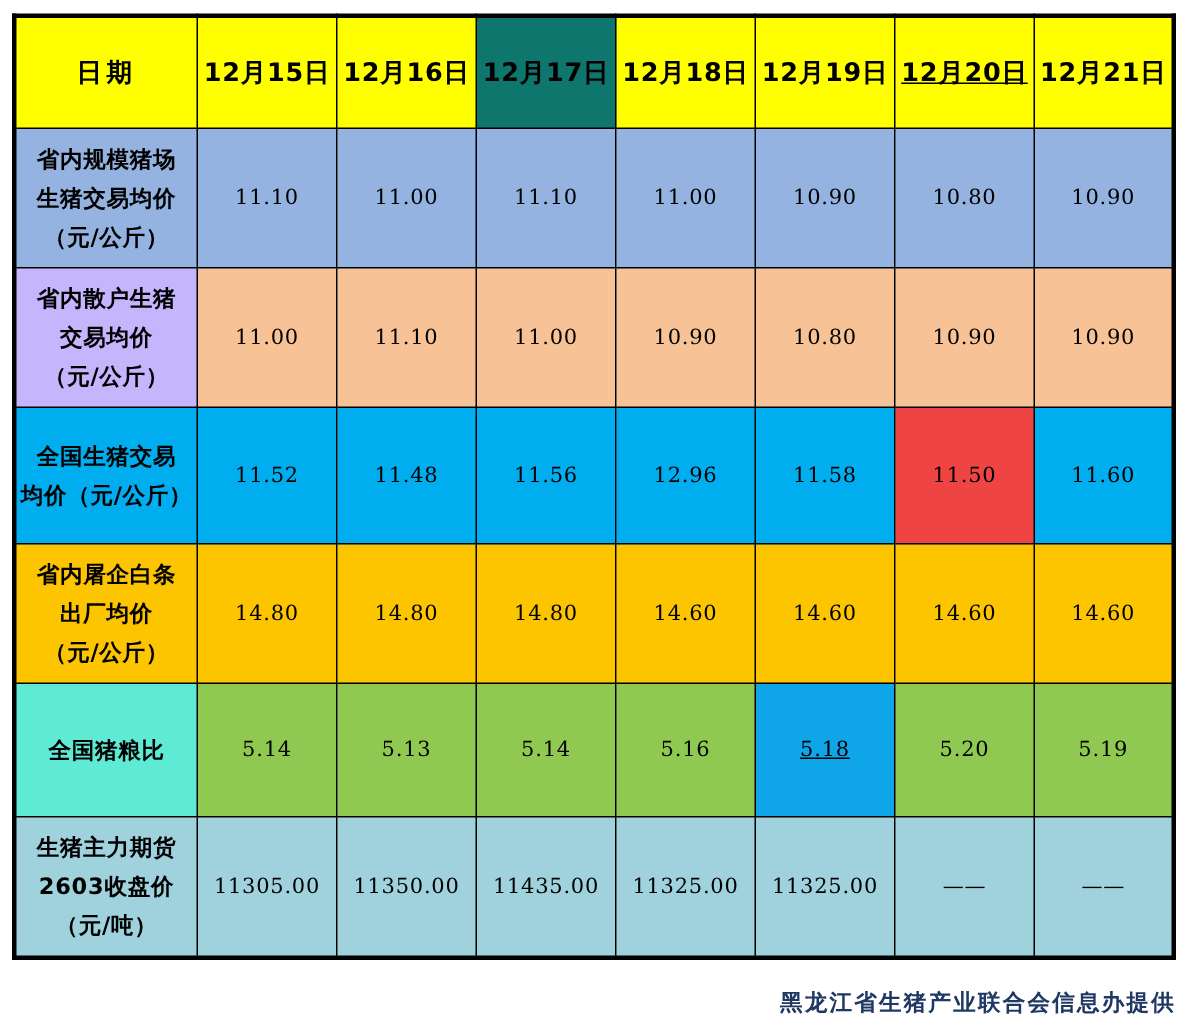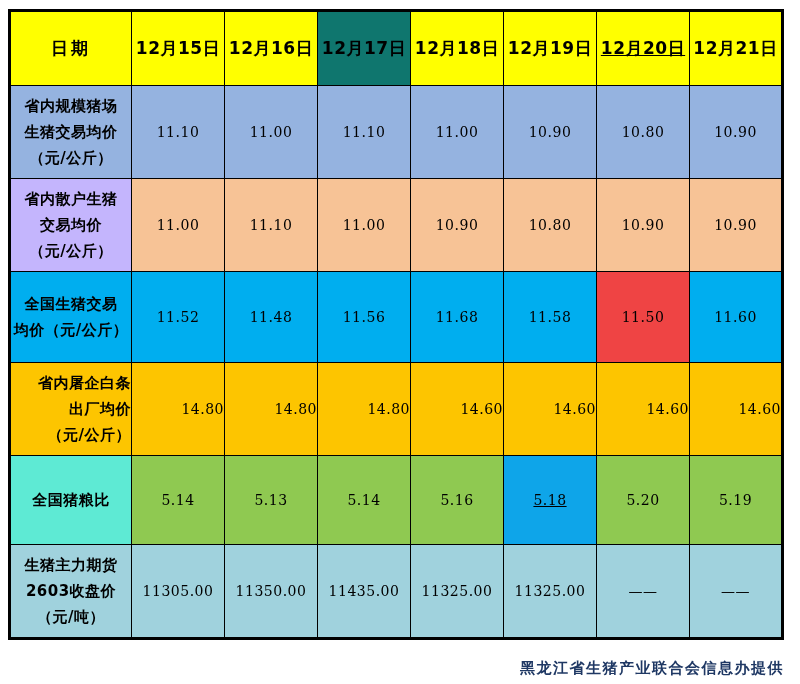--- a/index.html
+++ b/index.html
@@ -83,21 +83,21 @@
   tr.row-r2 td { height: 92px; }
   tr.row-r3 td { height: 90px; }
   tr.row-r4 td { height: 92px; }
   tr.row-r5 td { height: 88px; }
   tr.row-r6 td { height: 92px; }
 
   
   tr.row-r1 td { background: #95b3e0; }
   tr.row-r2 td { background: #f7c396; }
   tr.row-r3 td { background: #00aeef; }
-  tr.row-r4 td { background: #fdc500; text-align: right; }
+  tr.row-r4 td { background: #fdc500; }
   tr.row-r5 td { background: #8fc951; }
   tr.row-r6 td { background: #a0d2dd; }
 
   .label-inner {
     display: block;
     padding: 0 0;
     white-space: pre-line;
   }
 
   .footer-note {
@@ -172,21 +172,21 @@
         </tr>
 
         <tr class="data-row row-r3">
           <td class="label-cell" style="background: rgb(0, 174, 239);">
             <span class="label-inner">全国生猪交易
 均价（元/公斤）</span>
           </td>
           <td class="value-cell" style="background: rgb(0, 174, 239);">11.52</td>
           <td class="value-cell" style="background: rgb(0, 174, 239);">11.48</td>
           <td class="value-cell" style="background: rgb(0, 174, 239);">11.56</td>
-          <td class="value-cell" style="background: rgb(0, 174, 239);">11.68</td>
+          <td class="value-cell" style="background: rgb(0, 174, 239);">12.96</td>
           <td class="value-cell" style="background: rgb(0, 174, 239);">11.58</td>
           <td class="value-cell" style="background: #ef4444;">11.50</td>
           <td class="value-cell" style="background: rgb(0, 174, 239);">11.60</td>
         </tr>
 
         <tr class="data-row row-r4">
           <td class="label-cell" style="background: rgb(253, 197, 0);">
             <span class="label-inner">省内屠企白条
 出厂均价
 （元/公斤）</span>

